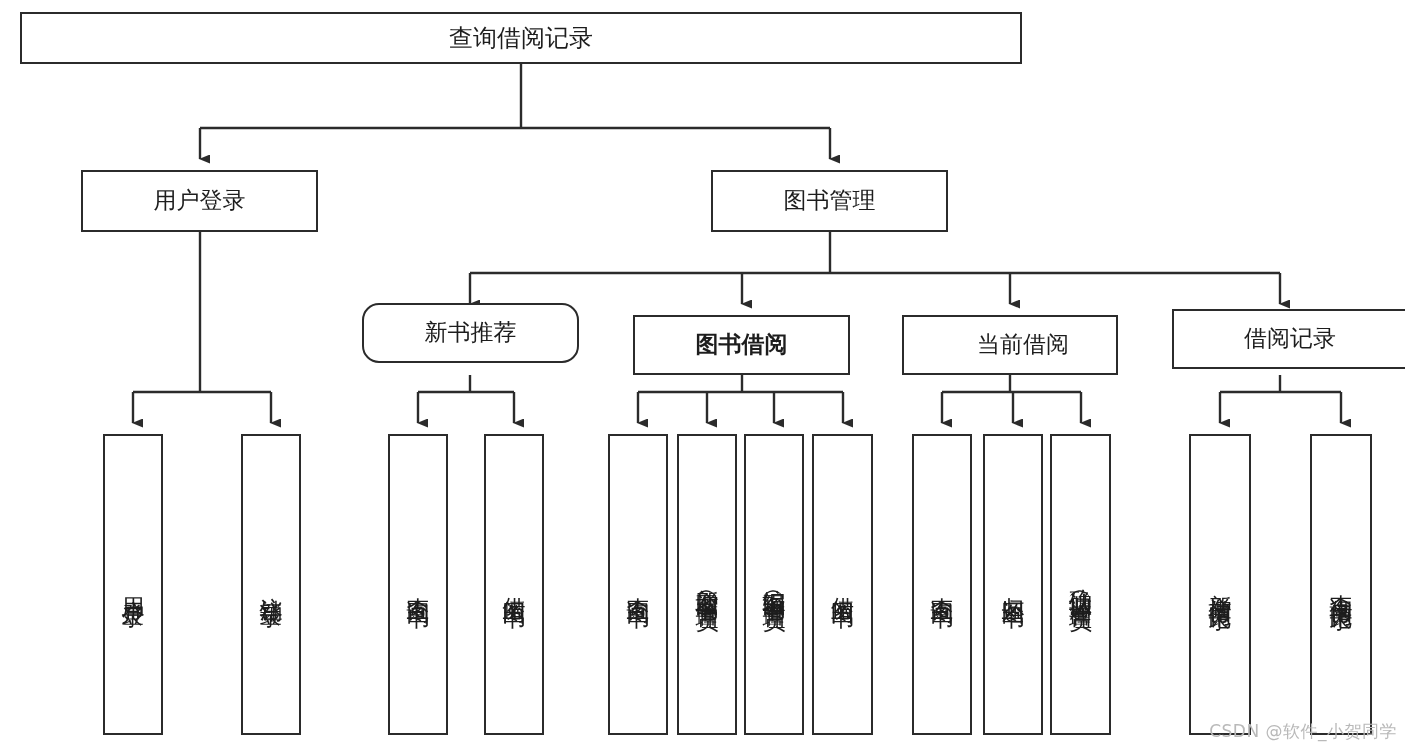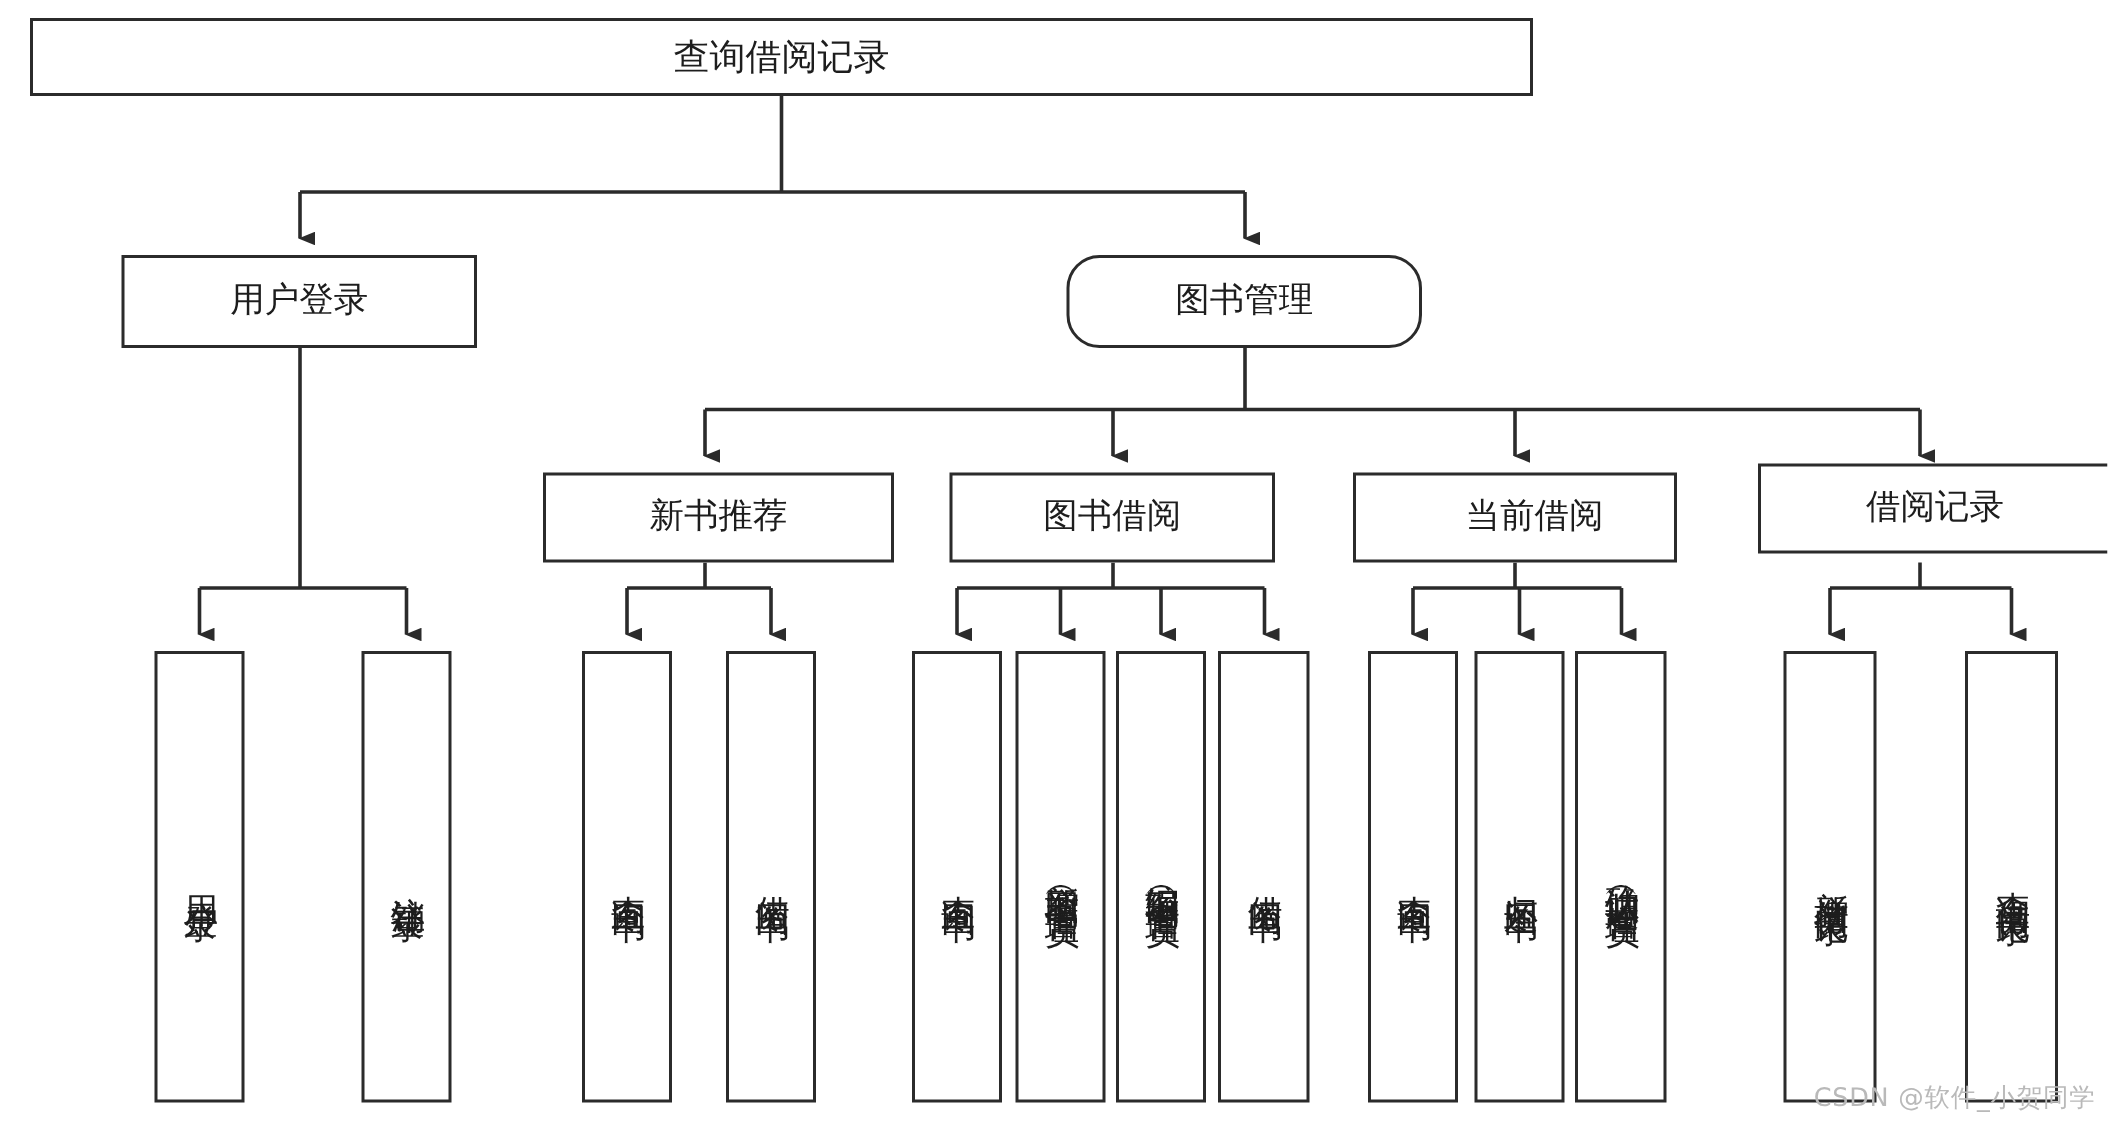--- a/index.html
+++ b/index.html
@@ -123,27 +123,27 @@
       </g>
   </svg>
 
   <div id="node-layer">
       <div class="node h root" id="node-root" style="left: 20px; top: 12px; width: 1002px; height: 52px;">
         <span class="node-label">查询借阅记录</span>
       </div>
       <div class="node h" id="node-user-login" style="left: 81px; top: 170px; width: 237px; height: 62px;">
         <span class="node-label">用户登录</span>
       </div>
-      <div class="node h" id="node-book-manage" style="left: 711px; top: 170px; width: 237px; height: 62px; border-radius: 22px;">
+      <div class="node h" id="node-book-manage" style="left: 711px; top: 170px; width: 237px; height: 62px;">
         <span class="node-label">图书管理</span>
       </div>
-      <div class="node h" id="node-new-book-recommend" style="left: 362px; top: 315px; width: 234px; height: 60px;">
+      <div class="node h" id="node-new-book-recommend" style="left: 362px; top: 303px; width: 217px; height: 60px; border-radius: 17px;">
         <span class="node-label">新书推荐</span>
       </div>
-      <div class="node h" id="node-book-borrow" style="left: 633px; top: 315px; width: 217px; height: 60px;">
+      <div class="node h" id="node-book-borrow" style="left: 633px; top: 315px; width: 217px; height: 60px; font-weight: bold;">
         <span class="node-label">图书借阅</span>
       </div>
       <div class="node h" id="node-current-borrow" style="left: 902px; top: 315px; width: 216px; height: 60px; padding-left: 26px;">
         <span class="node-label">当前借阅</span>
       </div>
       <div class="node h" id="node-borrow-record" style="left: 1172px; top: 309px; width: 236px; height: 60px;">
         <span class="node-label">借阅记录</span>
       </div>
       <div class="node v" id="node-leaf-user-login" style="left: 103px; top: 434px; width: 60px; height: 301px;">
         <span class="node-label">用户登录</span>

